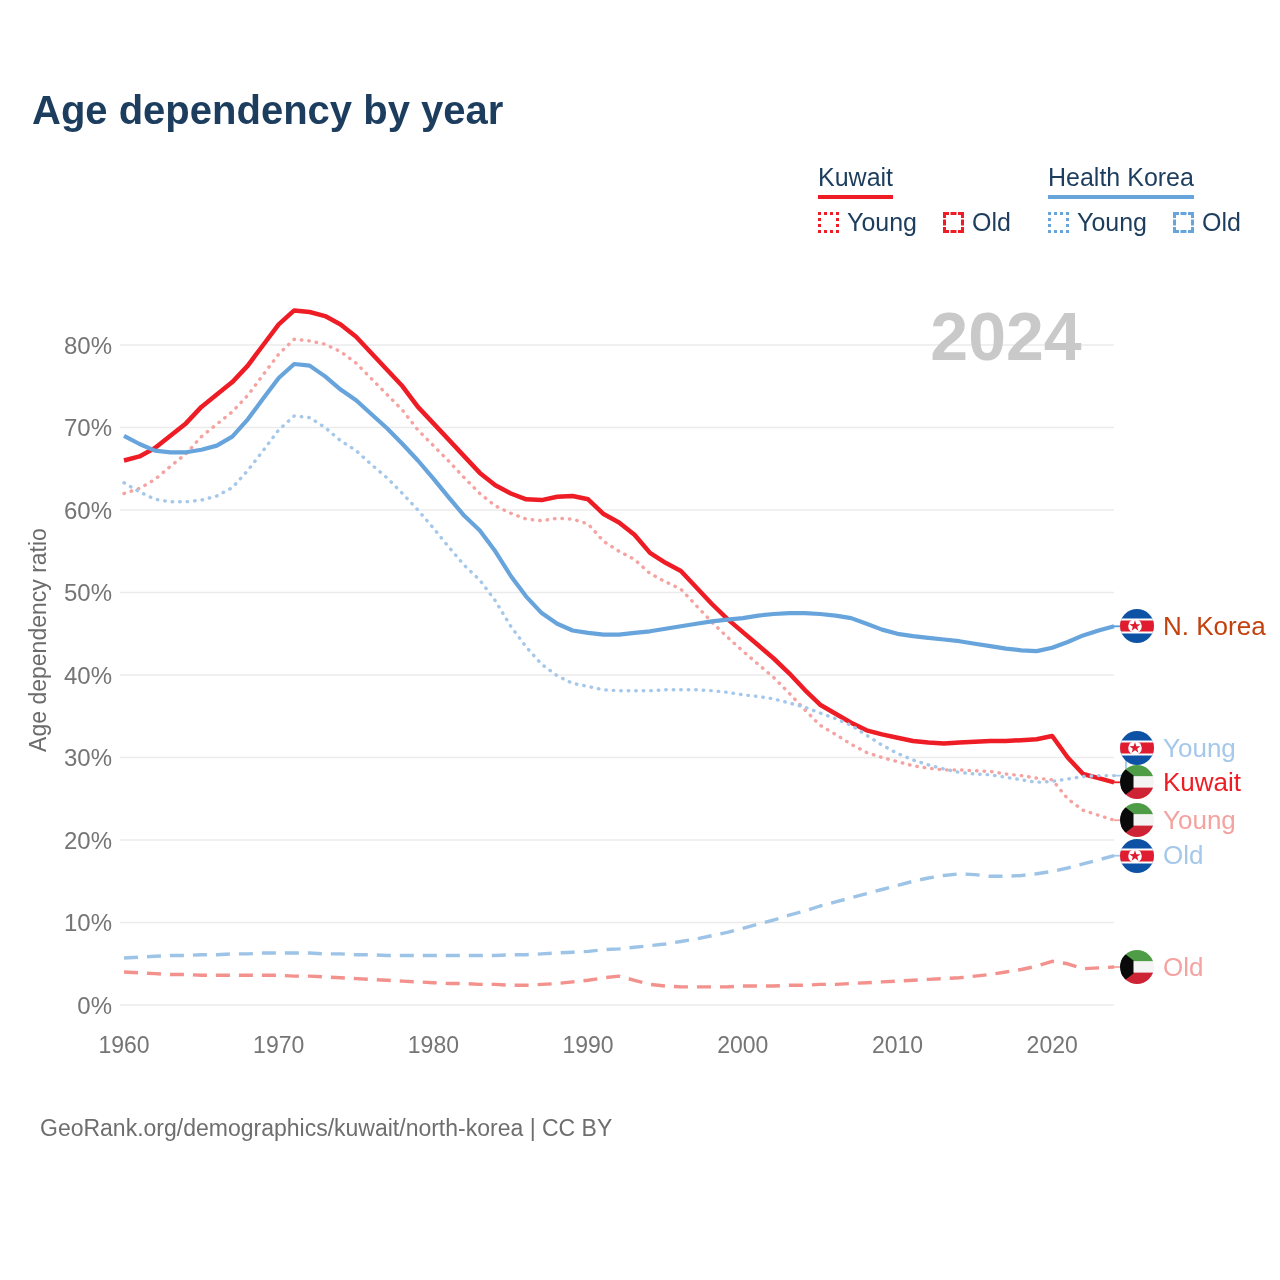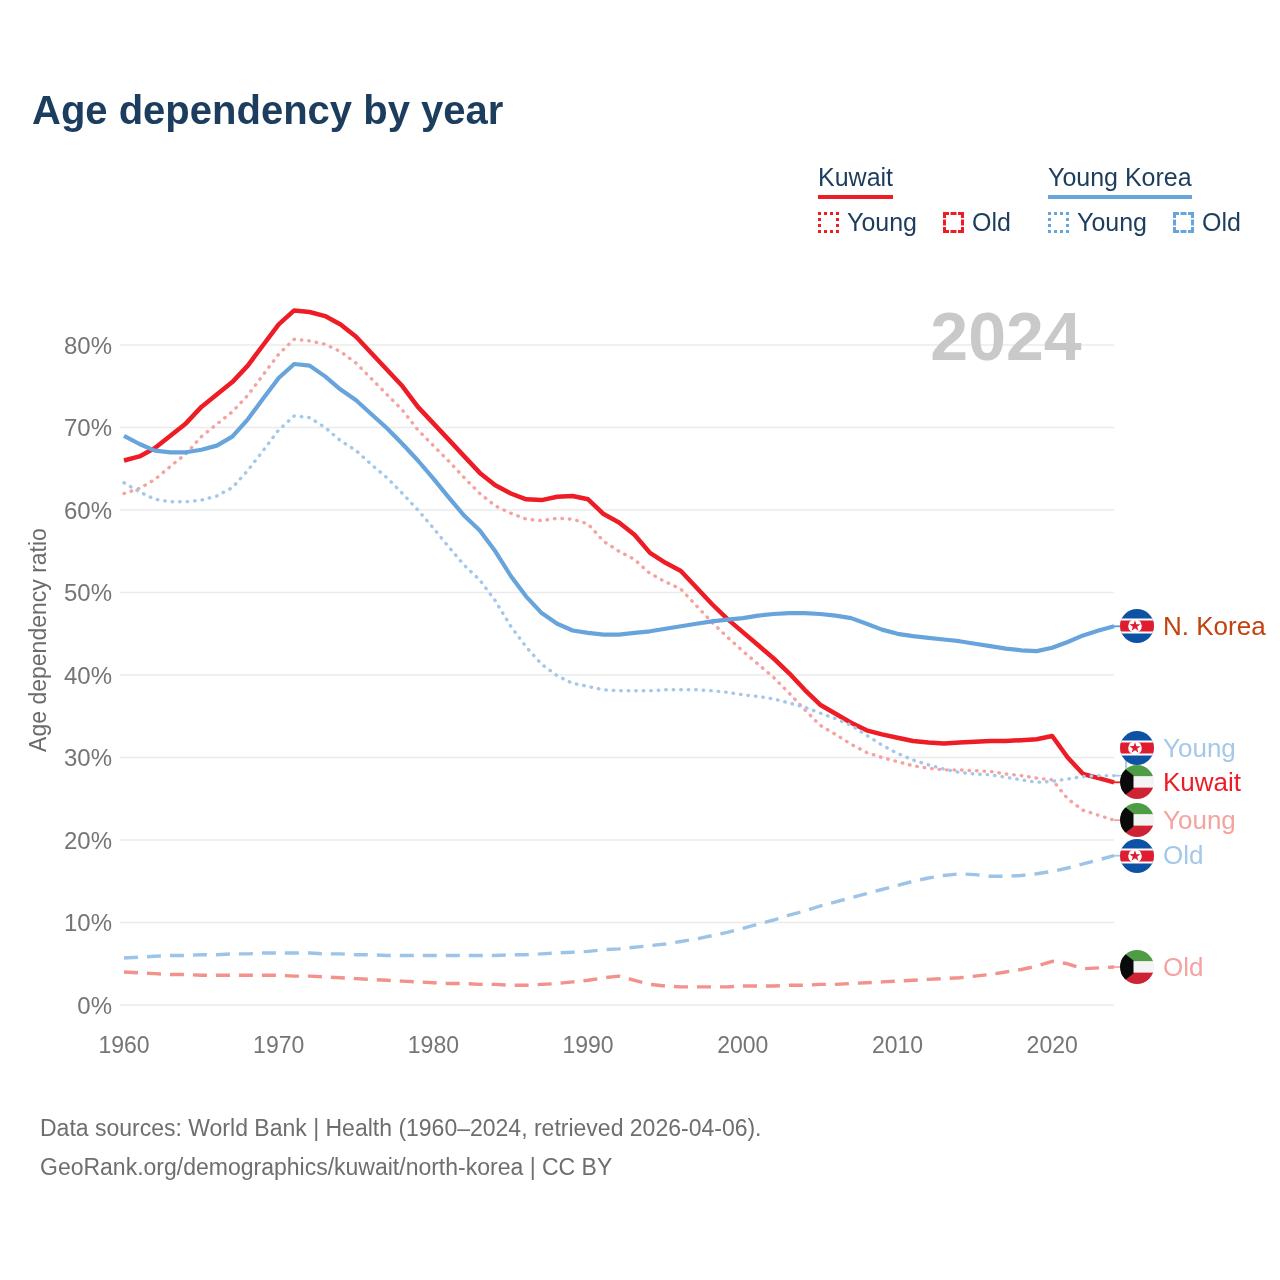--- a/index.html
+++ b/index.html
@@ -37,21 +37,21 @@
           <span class="swatch dotted" style="border-color: rgb(238, 28, 37);"></span>
           <span style="color: rgb(28, 61, 93);">Young</span>
         </span>
         <span class="legend-item">
           <span class="swatch dashed" style="border-color: rgb(238, 28, 37);"></span>
           <span style="color: rgb(28, 61, 93);">Old</span>
         </span>
       </div>
     </div>
     <div class="legend-group nk">
-      <span class="legend-title" style="color: rgb(28, 61, 93); border-bottom-color: rgb(104, 164, 220);">Young Korea</span>
+      <span class="legend-title" style="color: rgb(28, 61, 93); border-bottom-color: rgb(104, 164, 220);">Health Korea</span>
       <div class="legend-row">
         <span class="legend-item">
           <span class="swatch dotted" style="border-color: rgb(104, 164, 220);"></span>
           <span style="color: rgb(28, 61, 93);">Young</span>
         </span>
         <span class="legend-item">
           <span class="swatch dashed" style="border-color: rgb(104, 164, 220);"></span>
           <span style="color: rgb(28, 61, 93);">Old</span>
         </span>
       </div>
@@ -196,17 +196,16 @@
             <rect x="0" y="11.4" width="34" height="11.2" fill="#f4f4f4"></rect>
             <rect x="0" y="22.6" width="34" height="11.4" fill="#ce2335"></rect>
             <path d="M0,0 L13.5,10.5 L13.5,23.5 L0,34 Z" fill="#0a0a0a"></path>
           </g>
         </svg>
         <span style="color: rgb(245, 163, 160);">Old</span>
       </div>
     </div>
 
   <div class="footer" style="color: rgb(110, 110, 110);">
-    <div>Data sources: World Bank | Health (1960–2024, retrieved 2026-04-06).</div>
     <div>GeoRank.org/demographics/kuwait/north-korea | CC BY</div>
   </div>
 
 </div>
 
 </body></html>

